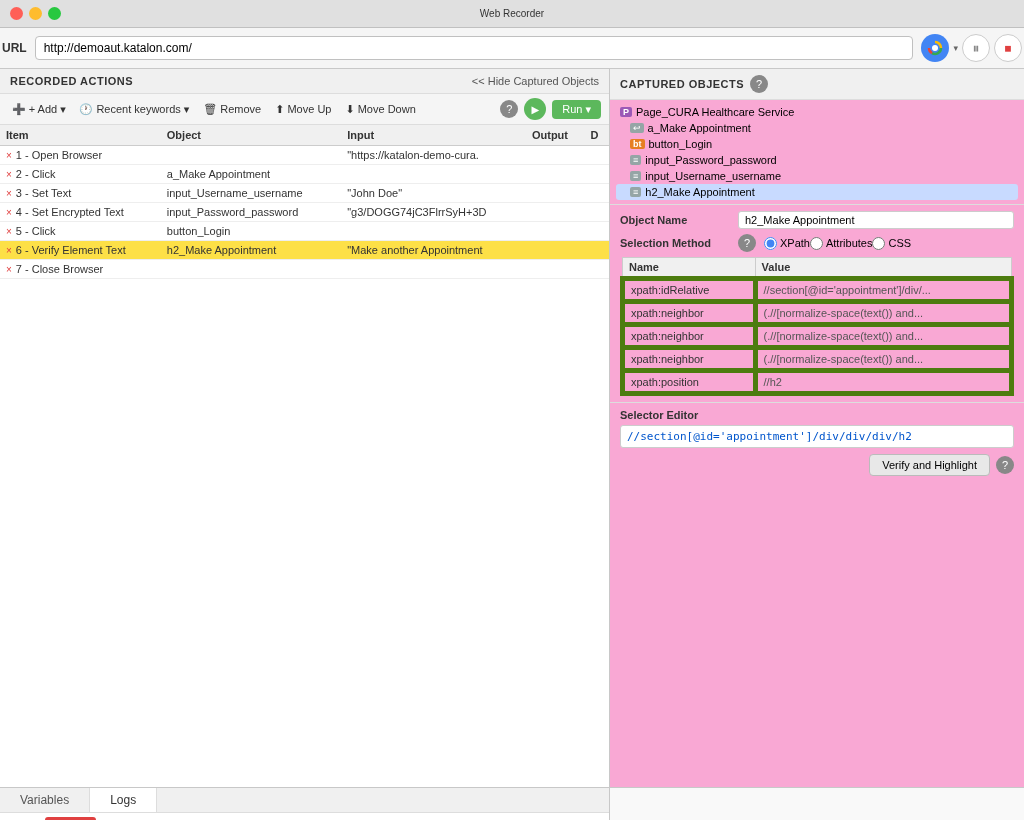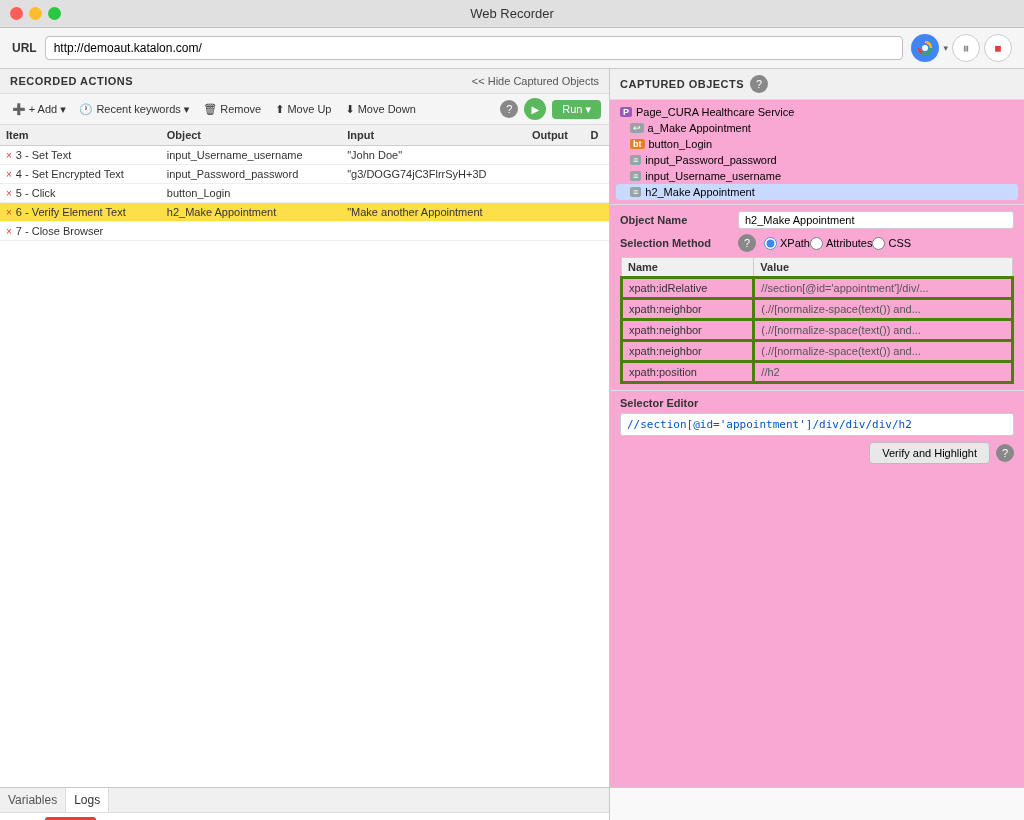--- a/index.html
+++ b/index.html
@@ -30,27 +30,27 @@
       width: 13px;
       height: 13px;
       border-radius: 50%;
       border: none;
       cursor: pointer;
     }
     .tb-close { background: #ff5f57; }
     .tb-min { background: #febc2e; }
     .tb-max { background: #28c840; }
     .title-text {
-      font-size: 13px;
+      font-size: 10px;
       color: #333;
       font-weight: 500;
     }
     .url-bar {
       background: #f5f5f5;
-      padding: 6px 12px;
+      padding: 6px 2px;
       display: flex;
       align-items: center;
       gap: 8px;
       border-bottom: 1px solid #c8c8c8;
     }
     .url-label {
       font-weight: bold;
       font-size: 12px;
       color: #333;
     }
@@ -244,21 +244,21 @@
       flex-direction: column;
       border-right: 1px solid #c8c8c8;
       background: white;
     }
     .tabs-row {
       display: flex;
       background: #f0f0f0;
       border-bottom: 1px solid #ddd;
     }
     .tab {
-      padding: 5px 8px;
+      padding: 5px 20px;
       font-size: 12px;
       cursor: pointer;
       border-right: 1px solid #ddd;
       color: #555;
     }
     .tab.active {
       background: white;
       color: #333;
       font-weight: 500;
     }
@@ -355,21 +355,21 @@
     }
     .props-table th {
       background: #f0f0f0;
       padding: 3px 6px;
       text-align: left;
       border: 1px solid #ccc;
       font-weight: bold;
     }
     .props-table td {
       padding: 3px 6px;
-      border: 3px solid #4d7c0f;
+      border: 5px solid #4d7c0f;
       color: #333;
       max-width: 200px;
       overflow: hidden;
       text-overflow: ellipsis;
       white-space: nowrap;
       margin-top: 24px;
     }
     .selector-editor-section {
       padding: 6px 10px;
       border-top: 1px solid #ddd;
@@ -483,20 +483,34 @@
         <thead>
           <tr>
             <th>Item</th>
             <th>Object</th>
             <th>Input</th>
             <th>Output</th>
             <th>D</th>
           </tr>
         </thead>
         <tbody id="actions-tbody">
+        <tr>
+    <td><span class="row-icon">×</span>1 - Open Browser</td>
+    <td></td>
+    <td>"https://katalon-demo-cura.</td>
+    <td></td>
+    <td></td>
+  </tr>
+            <tr>
+    <td><span class="row-icon">×</span>2 - Click</td>
+    <td>a_Make Appointment</td>
+    <td></td>
+    <td></td>
+    <td></td>
+  </tr>
             <tr>
     <td><span class="row-icon">×</span>3 - Set Text</td>
     <td>input_Username_username</td>
     <td>"John Doe"</td>
     <td></td>
     <td></td>
   </tr>
             <tr>
     <td><span class="row-icon">×</span>4 - Set Encrypted Text</td>
     <td>input_Password_password</td>

